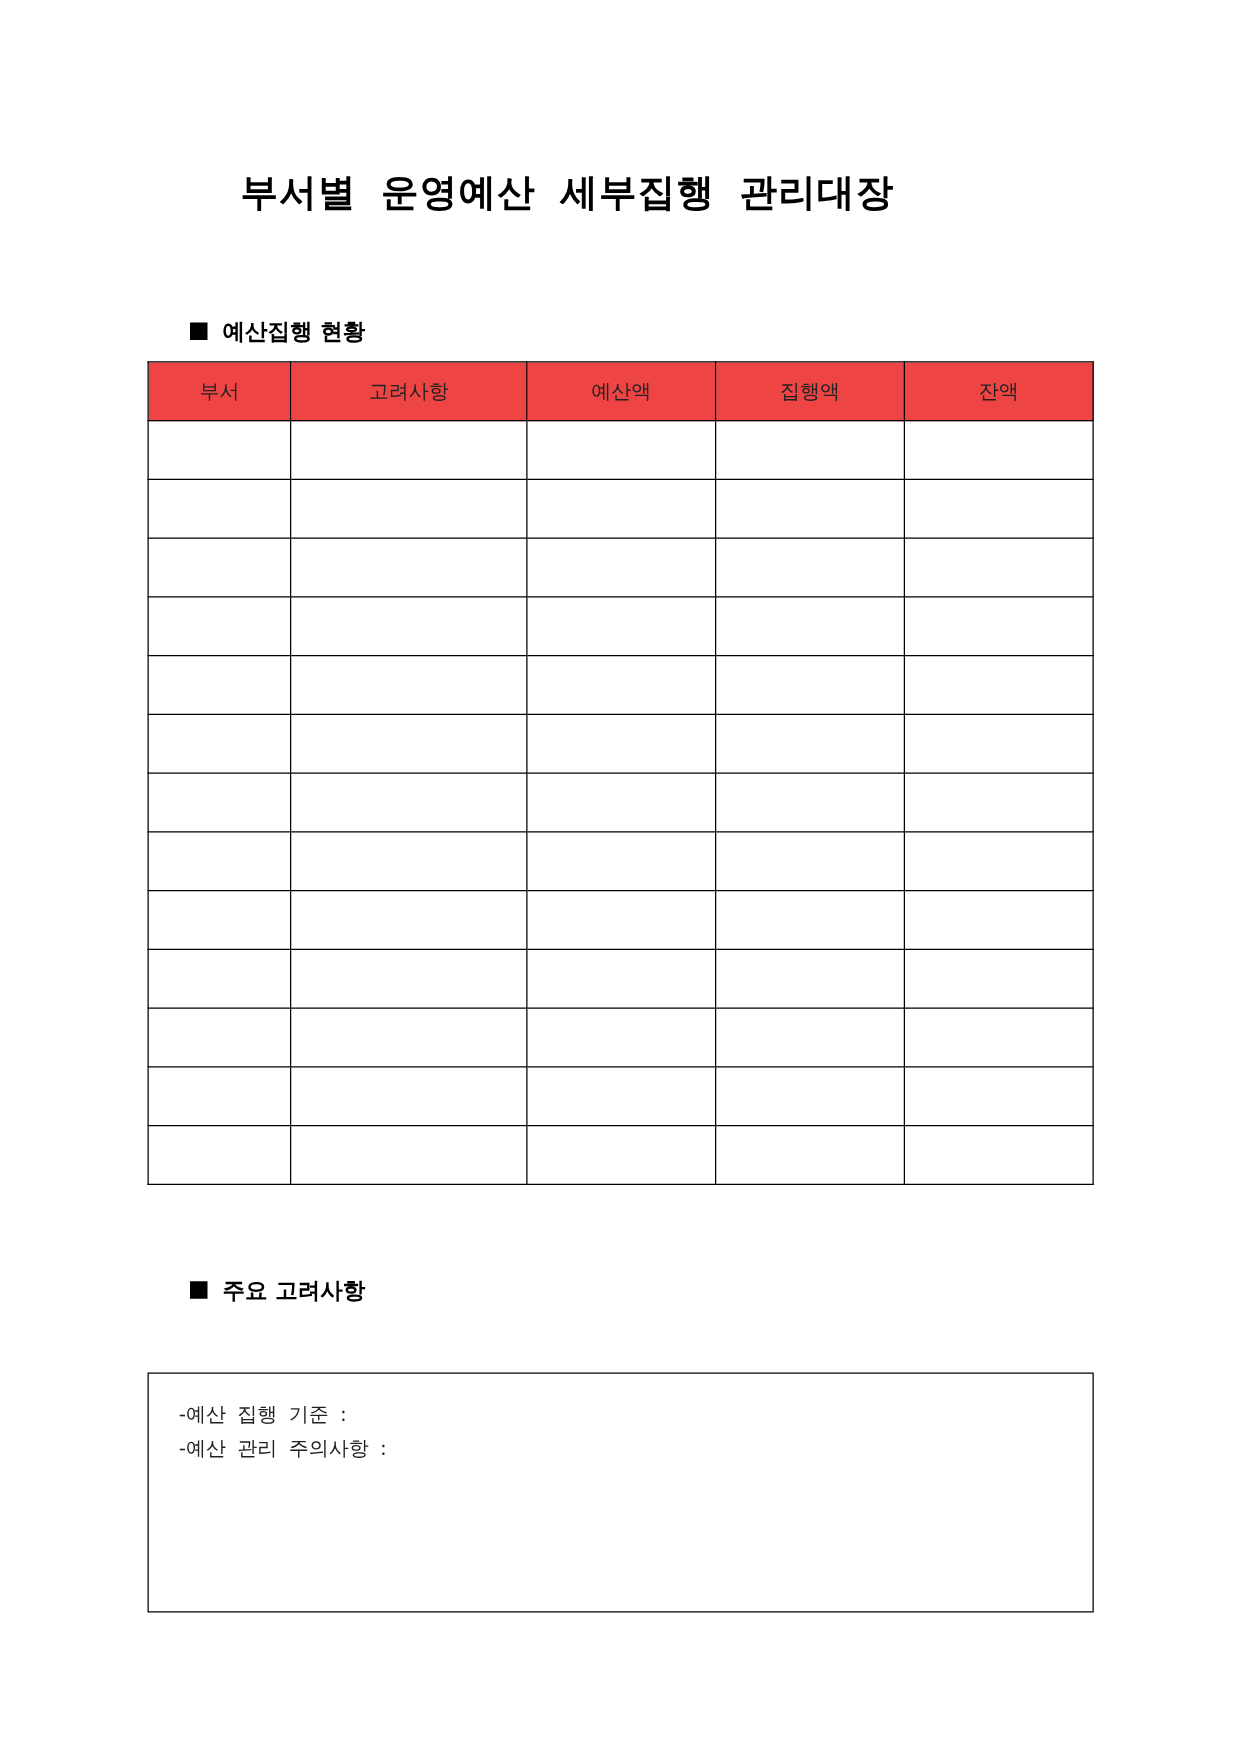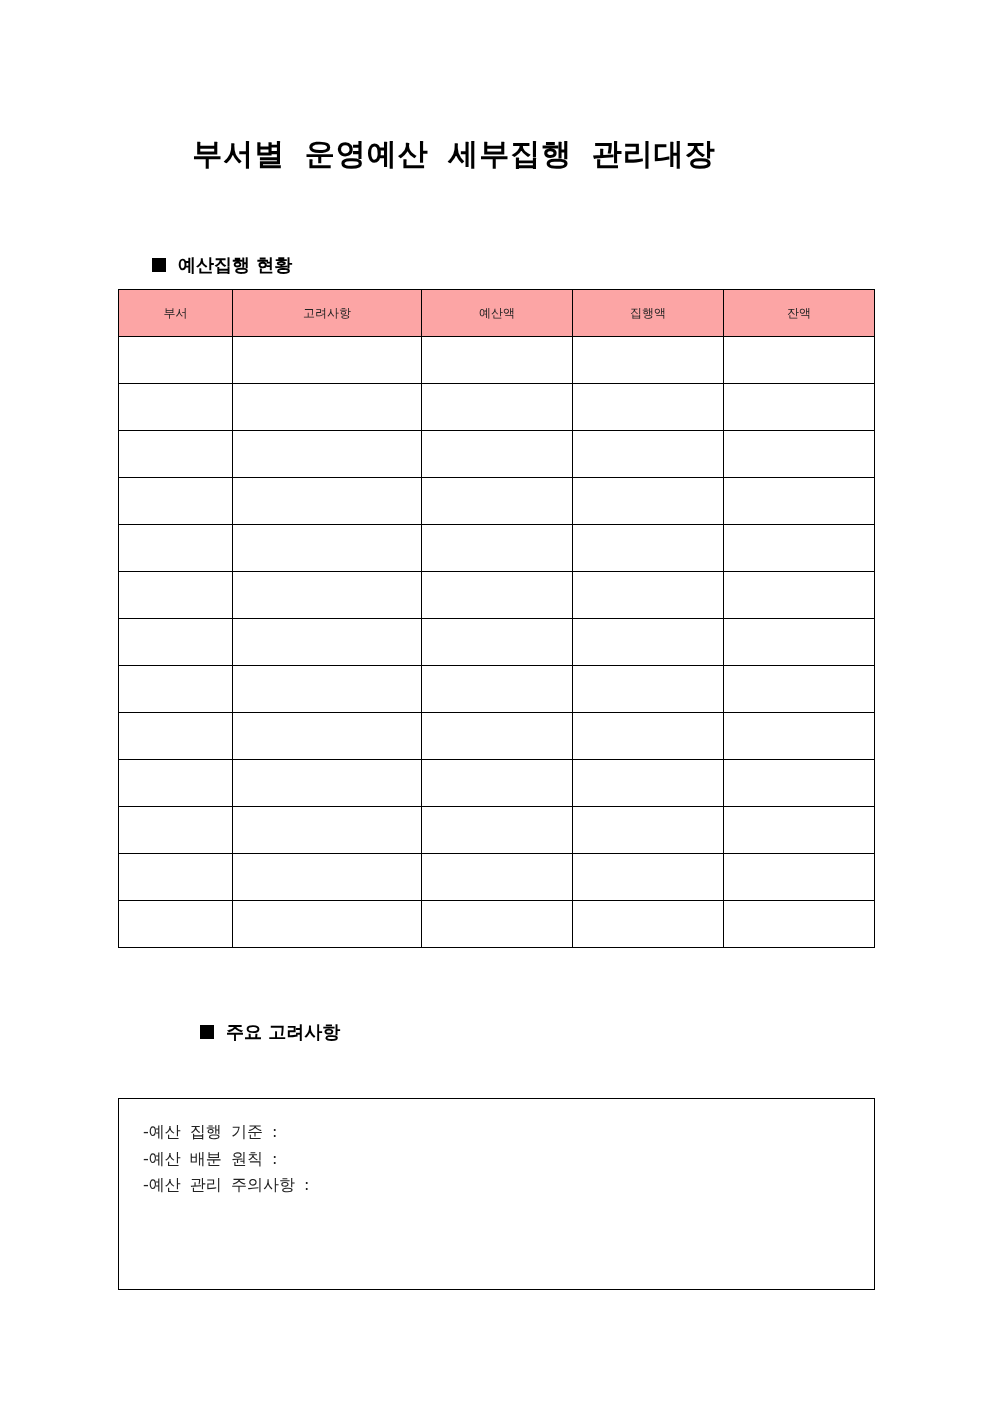--- a/index.html
+++ b/index.html
@@ -13,30 +13,30 @@
       word-spacing: 8px;
     }
     .section-heading {
       position: absolute; left: 119px; font-size: 18px; font-weight: bold;
       display: flex; align-items: center; padding-left: 33px;
     }
     .section-heading .sq {
       display: inline-block; width: 14px; height: 14px; background: #000; margin-right: 12px;
     }
     .h1 { top: 253px; }
-    .h2 { top: 1020px; margin-left: 48px; }
+    .h2 { top: 1020px; }
     table.budget {
       position: absolute; top: 289px; left: 118px; width: 757px;
       border-collapse: collapse; table-layout: fixed;
     }
     table.budget th, table.budget td {
       border: 1px solid #000; padding: 0; height: 46px;
     }
     table.budget th {
-      background: #fca5a5; font-weight: normal; font-size: 12px; color: #222;
+      background: #ef4444; font-weight: normal; font-size: 16px; color: #222;
     }
     .notes-box {
       position: absolute; top: 1057px; left: 118px; width: 755px; height: 190px;
       border: 1px solid #000;
       margin-top: 41px;
     }
     .notes-box ul { list-style: none; margin: 0; padding: 20px 0 0 24px; }
     .notes-box li { font-size: 16px; line-height: 26.5px; color: #222; word-spacing: 4px; }
   </style>
 </head>
@@ -162,16 +162,15 @@
 </table>
 
 <div class="section-heading h2">
   <span class="sq"></span>
   <span>주요 고려사항</span>
 </div>
 
 <div class="notes-box">
   <ul>
     <li>-예산 집행 기준 :</li>
-    <li>-예산 배분 원칙 :</li>
     <li>-예산 관리 주의사항 :</li>
   </ul>
 </div>
 
 </body></html>

